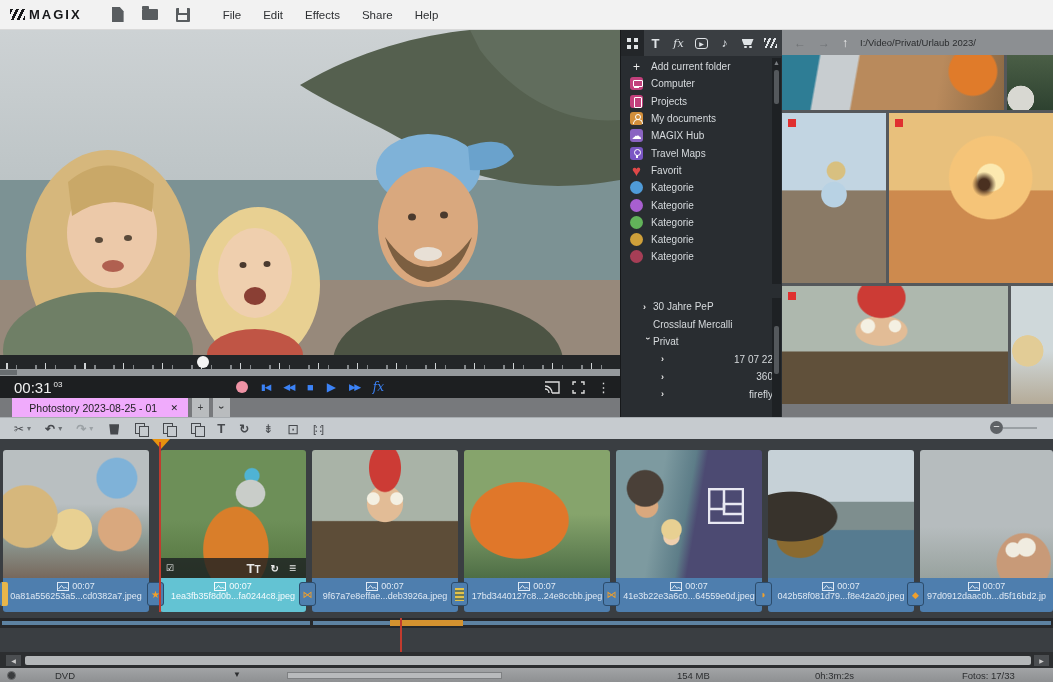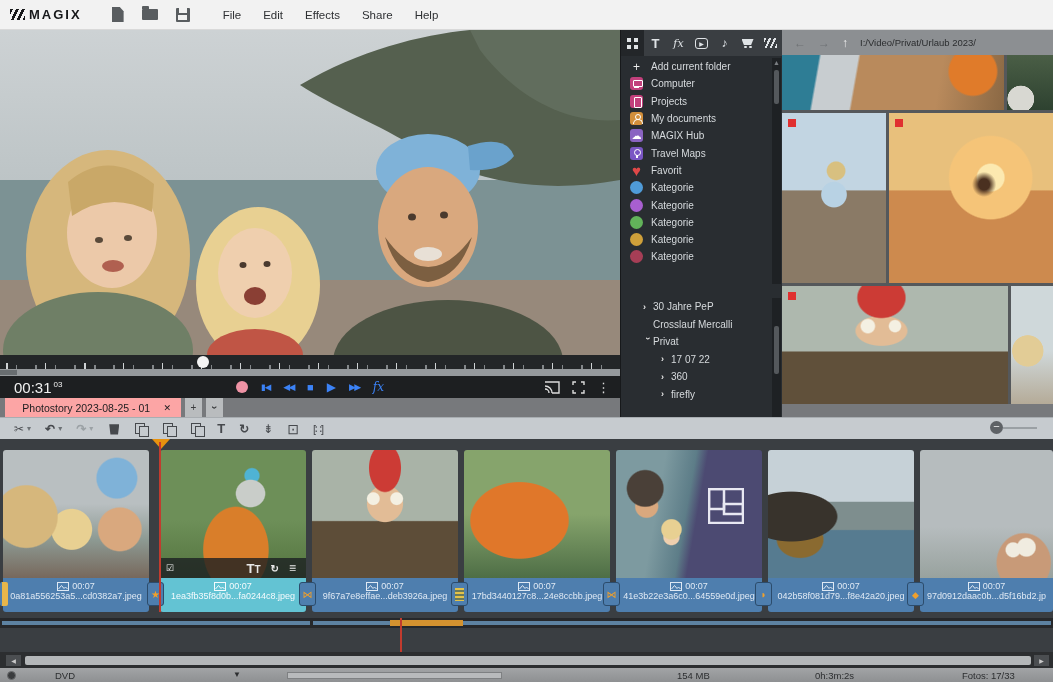--- a/index.html
+++ b/index.html
@@ -56,21 +56,21 @@
   .g-play::before { content:"▶"; font-size:12px; }
   .g-ffwd::before { content:"▶▶"; letter-spacing:-1.5px; }
   .g-fx { font-family:"DejaVu Serif", serif; font-style:italic; font-size:12px; }
   .tr-right { position:absolute; right:10px; display:flex; align-items:center; gap:12px; }
   .g-dots::before { content:"⋮"; font-size:13px; color:#dcdcdc; }
 
   
   .tabsbar { left:0; top:398px; width:620px; height:19px; background:#77797c; display:flex; align-items:stretch; }
   .tab { display:flex; align-items:center; padding:0 10px; font-size:10.5px; }
   .tab-inactive { margin-left:22px; width:162px; background:#8d9093; color:#44474a; }
-  .tab-active { margin-left:5px; width:176px; background:#fca5a5; color:#1c1d1f; }
+  .tab-active { margin-left:12px; width:176px; background:#f0abfc; color:#1c1d1f; }
   .tab-label { flex:1; text-align:center; white-space:nowrap; overflow:hidden; }
   .tab-x { font-size:9px; margin-left:6px; color:inherit; }
   .g-x::before { content:"✕"; }
   .tab-btn { width:17px; margin-left:4px; background:#b9bcbe; color:#3a3c3e; font-size:10px;
              display:flex; align-items:center; justify-content:center; }
   .g-plus::before { content:"+"; }
   .g-carart::before { content:"›"; display:inline-block; transform:rotate(90deg); font-weight:bold; }
 
   
   .toolbar { left:0; top:417px; width:1053px; height:22px; background:#c6cbcf;
@@ -251,21 +251,21 @@
   .c-mag { background:#c2407c; } .c-org { background:#d28f3b; } .c-pur { background:#8a63c2; }
   .c-pur2 { background:#7a56c4; } .c-none { background:transparent; }
   .dot { border-radius:50%; }
   .d-blue { background:#4f9bd8; } .d-purple { background:#a85fd0; } .d-green { background:#62b35a; }
   .d-yellow { background:#cfa03a; } .d-red { background:#a63e56; }
   .mp-scroll { position:absolute; right:1px; top:28px; width:9px; height:226px; background:#1e2124; }
   .mp-scroll .up { color:#7a7e82; font-size:7px; text-align:center; line-height:10px; }
   .mp-thumb { margin:2px auto 0; width:5px; height:34px; background:#54585c; border-radius:2px; }
   .mp-tree { position:absolute; left:0; top:268px; width:152px; }
   .tr-row { display:flex; align-items:center; height:17.5px; font-size:10px; color:#d6dadd; }
-  .lvl0 { padding-left:22px; } .lvl1 { padding-left:40px; }
+  .lvl0 { padding-left:22px; } .lvl1 { padding-left:40px;justify-content:space-between; }
   .tw { display:inline-block; width:10px; font-weight:bold; color:#e6e6e6; font-size:9px; }
   .tw-r::before { content:"›"; } 
   .tw-d { transform:rotate(90deg); } .tw-d::before { content:"›"; }
   .tw-none::before { content:""; }
   .mp-scroll2 { position:absolute; right:1px; top:268px; width:9px; height:119px; background:#1e2124; }
   .mp-thumb2 { margin:28px auto 0; width:5px; height:48px; background:#54585c; border-radius:2px; }
 
   
   .browser { left:782px; top:30px; width:271px; height:387px; background:#55585b; }
   .br-nav { height:25px; background:#8c8f92; display:flex; align-items:center; font-size:12px; }

